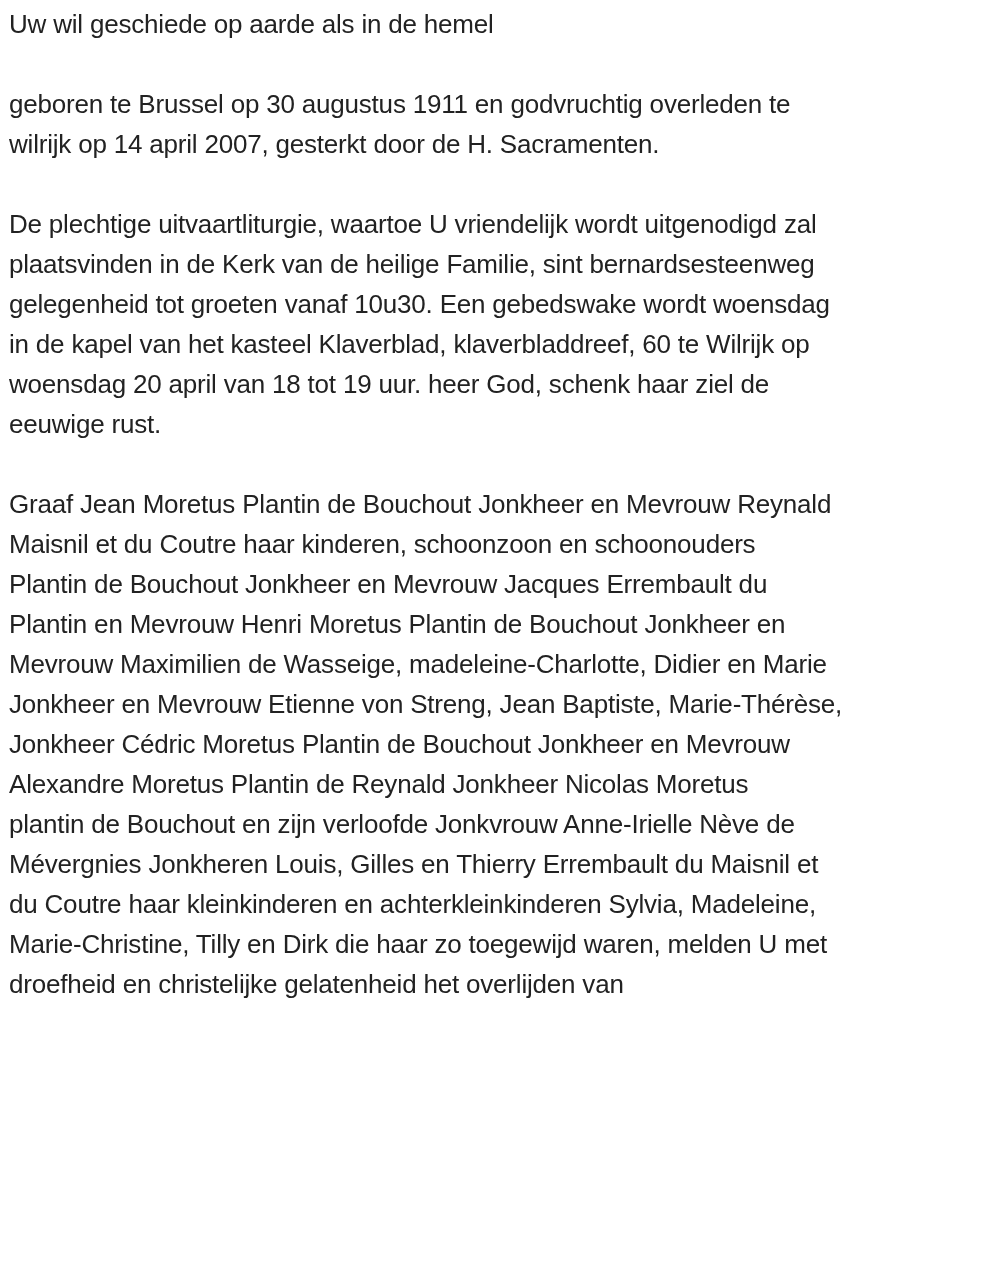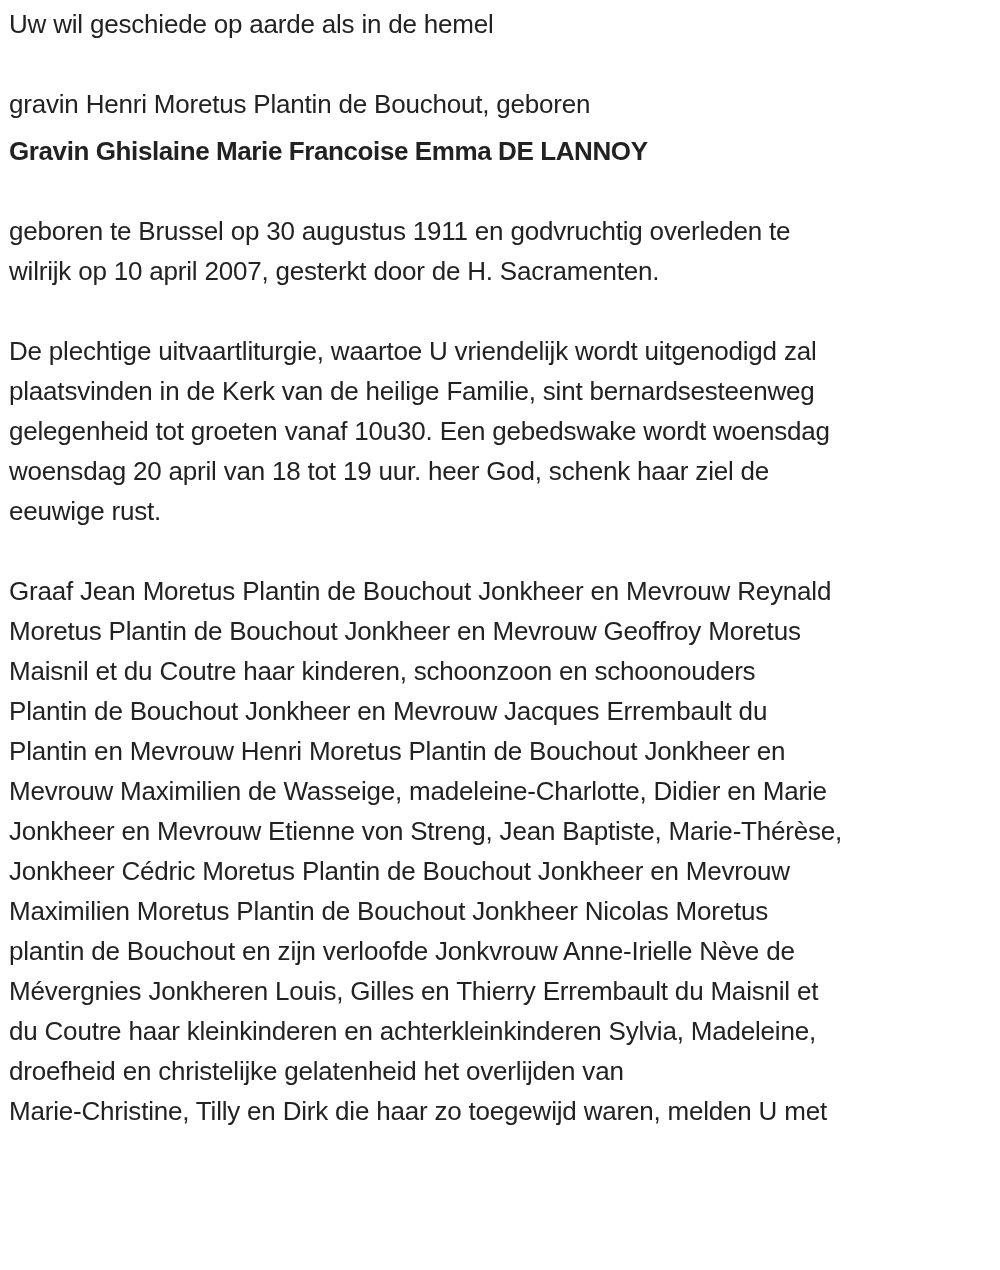--- a/index.html
+++ b/index.html
@@ -39,48 +39,44 @@
 </style>
 </head>
 <body>
 
 <div class="doc">
 
   <div class="block">
     <div class="line">Uw wil geschiede op aarde als in de hemel</div>
   </div>
 
-  <div class="block">
-    <div class="line">gravin Henri Moretus Plantin de Bouchout, geboren</div>
-    <div class="line deceased-name">Gravin Ghislaine Marie Francoise Emma DE LANNOY</div>
-  </div>
 
   <div class="block">
       <div class="line">geboren te Brussel op 30 augustus 1911 en godvruchtig overleden te</div>
-      <div class="line">wilrijk op 10 april 2007, gesterkt door de H. Sacramenten.</div>
+      <div class="line">wilrijk op 14 april 2007, gesterkt door de H. Sacramenten.</div>
     </div>
 
   <div class="block">
       <div class="line">De plechtige uitvaartliturgie, waartoe U vriendelijk wordt uitgenodigd zal</div>
       <div class="line">plaatsvinden in de Kerk van de heilige Familie, sint bernardsesteenweg</div>
       <div class="line">gelegenheid tot groeten vanaf 10u30. Een gebedswake wordt woensdag</div>
+      <div class="line">in de kapel van het kasteel Klaverblad, klaverbladdreef, 60 te Wilrijk op</div>
       <div class="line">woensdag 20 april van 18 tot 19 uur. heer God, schenk haar ziel de</div>
       <div class="line">eeuwige rust.</div>
     </div>
 
   <div class="block">
       <div class="line">Graaf Jean Moretus Plantin de Bouchout Jonkheer en Mevrouw Reynald</div>
-      <div class="line">Moretus Plantin de Bouchout Jonkheer en Mevrouw Geoffroy Moretus</div>
       <div class="line">Maisnil et du Coutre haar kinderen, schoonzoon en schoonouders</div>
       <div class="line">Plantin de Bouchout Jonkheer en Mevrouw Jacques Errembault du</div>
       <div class="line">Plantin en Mevrouw Henri Moretus Plantin de Bouchout Jonkheer en</div>
       <div class="line">Mevrouw Maximilien de Wasseige, madeleine-Charlotte, Didier en Marie</div>
       <div class="line">Jonkheer en Mevrouw Etienne von Streng, Jean Baptiste, Marie-Thérèse,</div>
       <div class="line">Jonkheer Cédric Moretus Plantin de Bouchout Jonkheer en Mevrouw</div>
-      <div class="line">Maximilien Moretus Plantin de Bouchout Jonkheer Nicolas Moretus</div>
+      <div class="line">Alexandre Moretus Plantin de Reynald Jonkheer Nicolas Moretus</div>
       <div class="line">plantin de Bouchout en zijn verloofde Jonkvrouw Anne-Irielle Nève de</div>
       <div class="line">Mévergnies Jonkheren Louis, Gilles en Thierry Errembault du Maisnil et</div>
       <div class="line">du Coutre haar kleinkinderen en achterkleinkinderen Sylvia, Madeleine,</div>
+      <div class="line">Marie-Christine, Tilly en Dirk die haar zo toegewijd waren, melden U met</div>
       <div class="line">droefheid en christelijke gelatenheid het overlijden van</div>
-      <div class="line">Marie-Christine, Tilly en Dirk die haar zo toegewijd waren, melden U met</div>
     </div>
 
 </div>
 
 </body></html>

